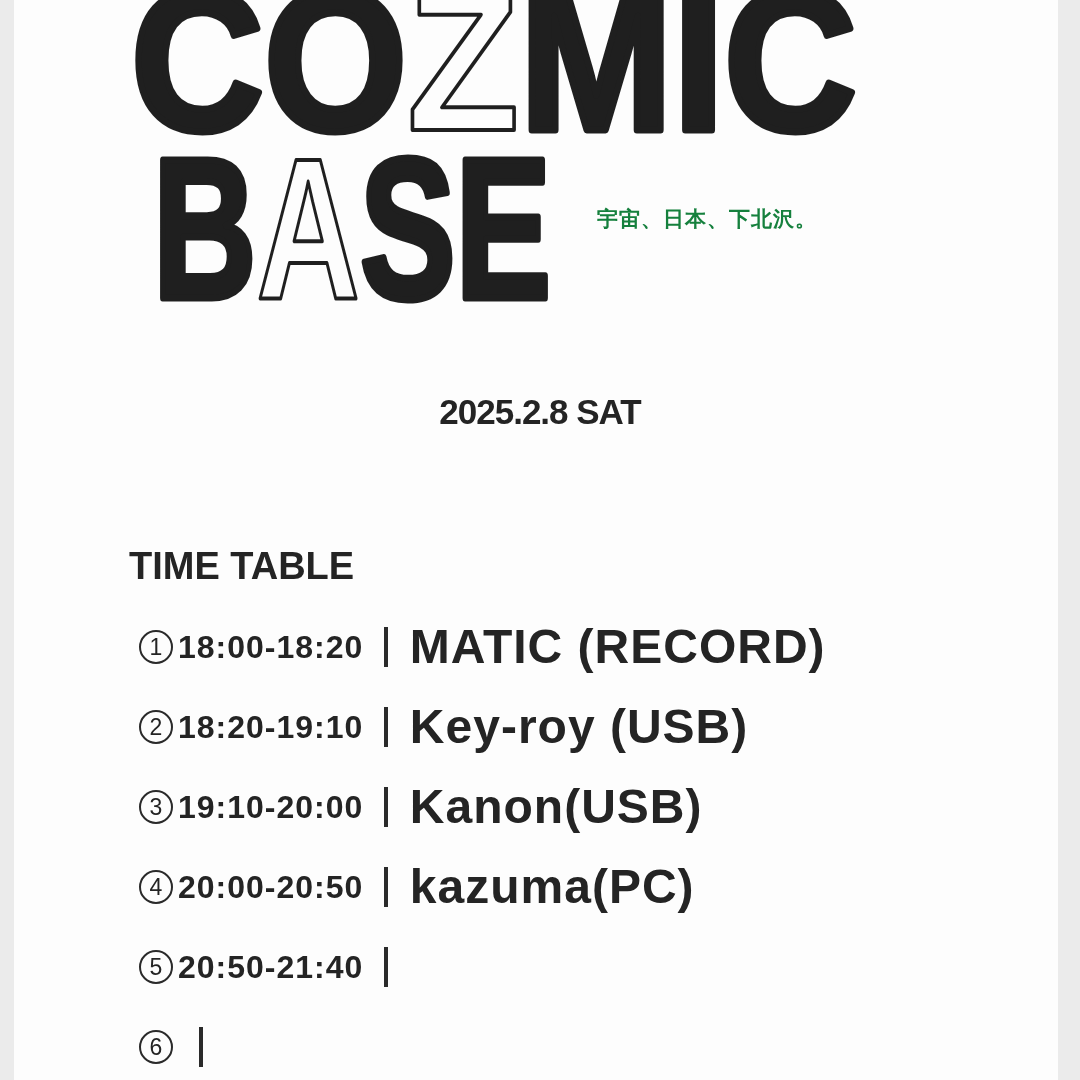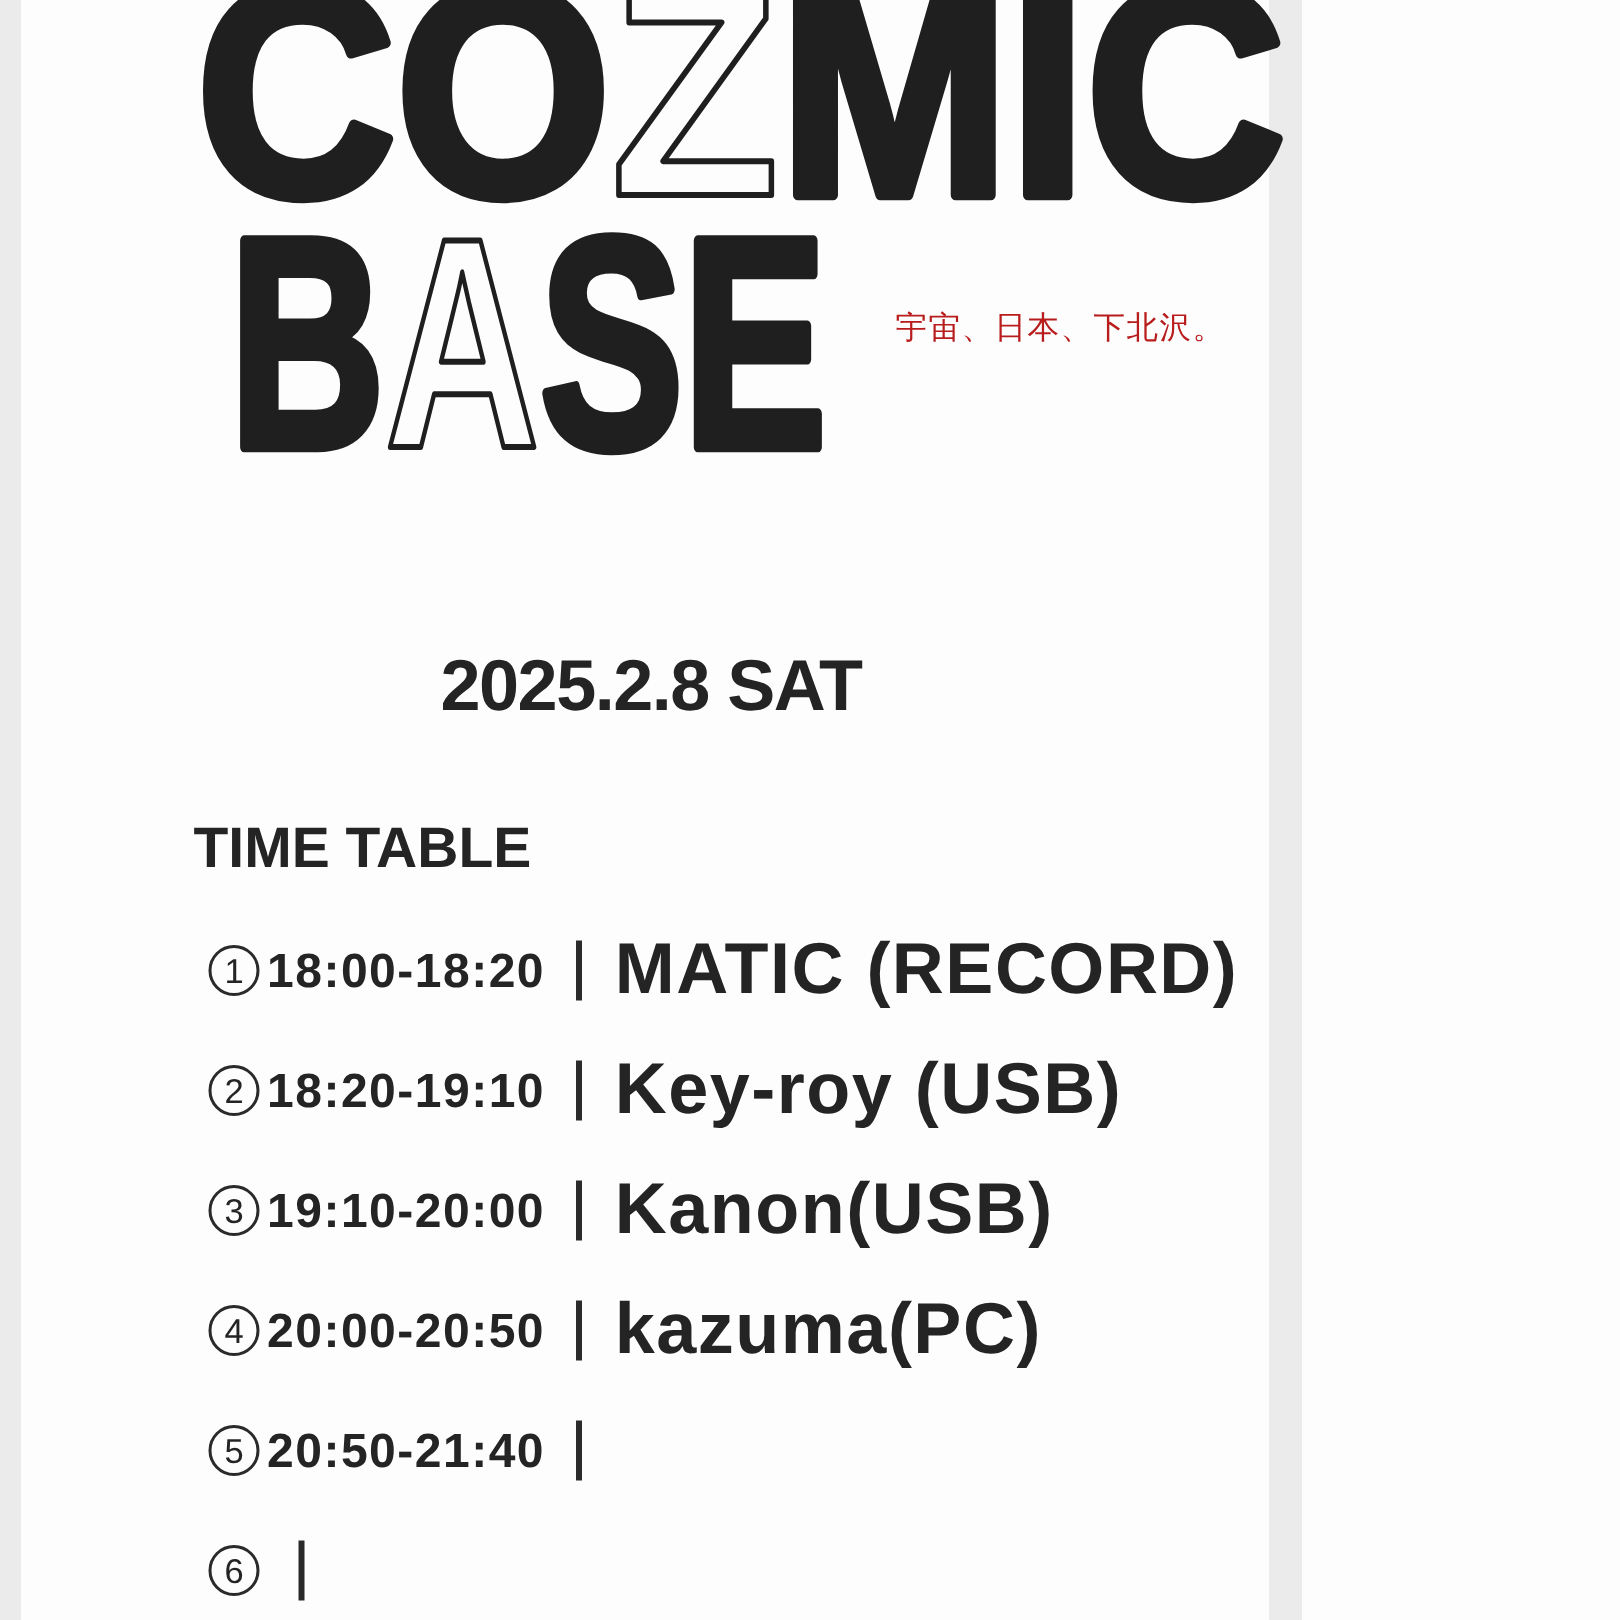--- a/index.html
+++ b/index.html
@@ -3,21 +3,21 @@
 <meta charset="utf-8">
 <style>
   html, body {
     margin: 0;
     padding: 0;
     background: #fdfdfd;
     font-family: "Liberation Sans", "DejaVu Sans", sans-serif;
   }
   .canvas {
     position: relative;
-    width: 868px;
+    width: 1080px;
     height: 1080px;
     background: #fdfdfd;
     overflow: hidden;
     color: #222;
   }
   .gutter {
     position: absolute;
     top: 0;
     height: 1080px;
     background: #ebebeb;
@@ -45,35 +45,35 @@
   .logo-svg .outline-letter {
     fill: #fdfdfd;
     stroke: #1f1f1f;
     stroke-width: 4px;
   }
   .tagline {
     position: absolute;
     left: 597px;
     top: 207px;
     font-size: 21px;
-    font-weight: 400;
+    font-weight: 700;
     letter-spacing: 1px;
-    color: #b91c1c;
+    color: #15803d;
     line-height: 1.1;
     white-space: nowrap;
   }
 
   
   .event-date {
     position: absolute;
     left: 0;
     right: 0;
-    top: 434px;
+    top: 394px;
     text-align: center;
-    font-size: 48px;
+    font-size: 35px;
     font-weight: 700;
     letter-spacing: -1px;
     color: #242424;
     line-height: 1;
   }
 
   
   .tt-title {
     position: absolute;
     left: 129px;

